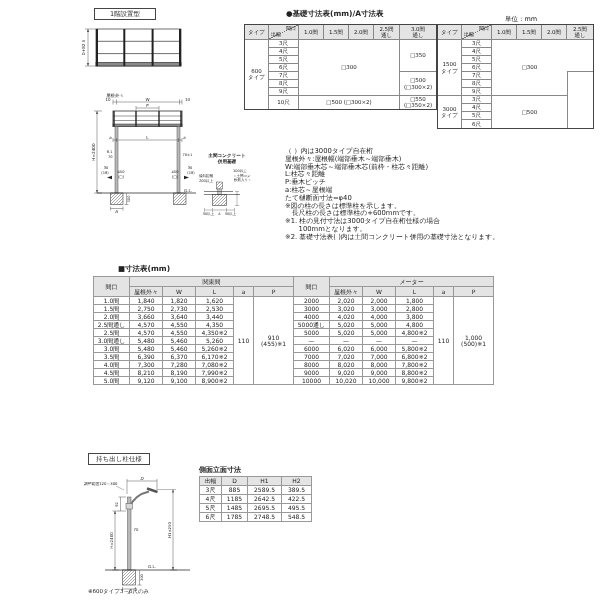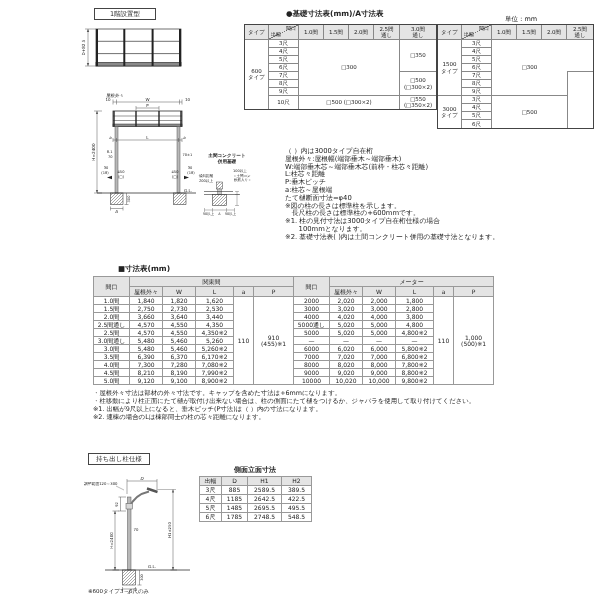--- a/index.html
+++ b/index.html
@@ -479,26 +479,20 @@
           <td>9,100</td>
           <td>8,900※2</td>
       <td>10000</td>
           <td>10,020</td>
           <td>10,000</td>
           <td>9,800※2</td>
     </tr>
   </tbody>
     </table>
 
-  <div class="abs tnotes" style="left:93px;top:389px;width:500px;">
-    <div>・屋根外々寸法は部材の外々寸法です。キャップを含めた寸法は+6mmになります。</div>
-    <div>・柱移動により柱正面にたて樋が取付け出来ない場合は、柱の側面にたて樋をつけるか、ジャバラを使用して取り付けてください。</div>
-    <div>※1. 出幅が9尺以上になると、垂木ピッチ(P寸法)は（ ）内の寸法になります。</div>
-    <div>※2. 連棟の場合のLは棟部同士の柱の芯々距離になります。</div>
-  </div>
 
   <div class="abs box-title" style="left:88px;top:453px;width:60px;">持ち出し柱仕様</div>
 
   <svg class="abs" style="left:70px;top:450px;" width="140" height="150" viewBox="70 450 140 150">
     <defs>
       <pattern id="hatchC" patternUnits="userSpaceOnUse" width="3" height="3">
         <path d="M0,3 L3,0" stroke="#555" stroke-width="0.5"></path>
       </pattern>
     </defs>
 
@@ -554,21 +548,21 @@
       <line x1="135.5" y1="587" x2="135.5" y2="591"></line>
       <line x1="139.5" y1="570" x2="139.5" y2="585"></line>
       <line x1="137.5" y1="585" x2="141.5" y2="585"></line>
     </g>
     <text x="129" y="593.5" font-size="3.8" text-anchor="middle" font-style="italic">A</text>
     <text transform="rotate(-90 142.5 577.5)" x="142.5" y="577.5" font-size="3.4" text-anchor="middle">300</text>
   </svg>
 
   <div class="abs" style="left:88px;top:588px;font-size:5.5px;">※600タイプ3～6尺のみ</div>
 
-  <div class="abs" style="left:199px;top:465px;font-size:7px;font-weight:bold;margin-left:35px;">側面立面寸法</div>
+  <div class="abs" style="left:199px;top:465px;font-size:7px;font-weight:bold;">側面立面寸法</div>
   <table class="dim abs" style="left:199px;top:476px;width:112px;">
     <colgroup>
         <col style="width:22px">
         <col style="width:26px">
         <col style="width:34px">
         <col style="width:30px">
       </colgroup>
     <tbody>
         <tr style="height:9px">
       <th>出幅</th>

